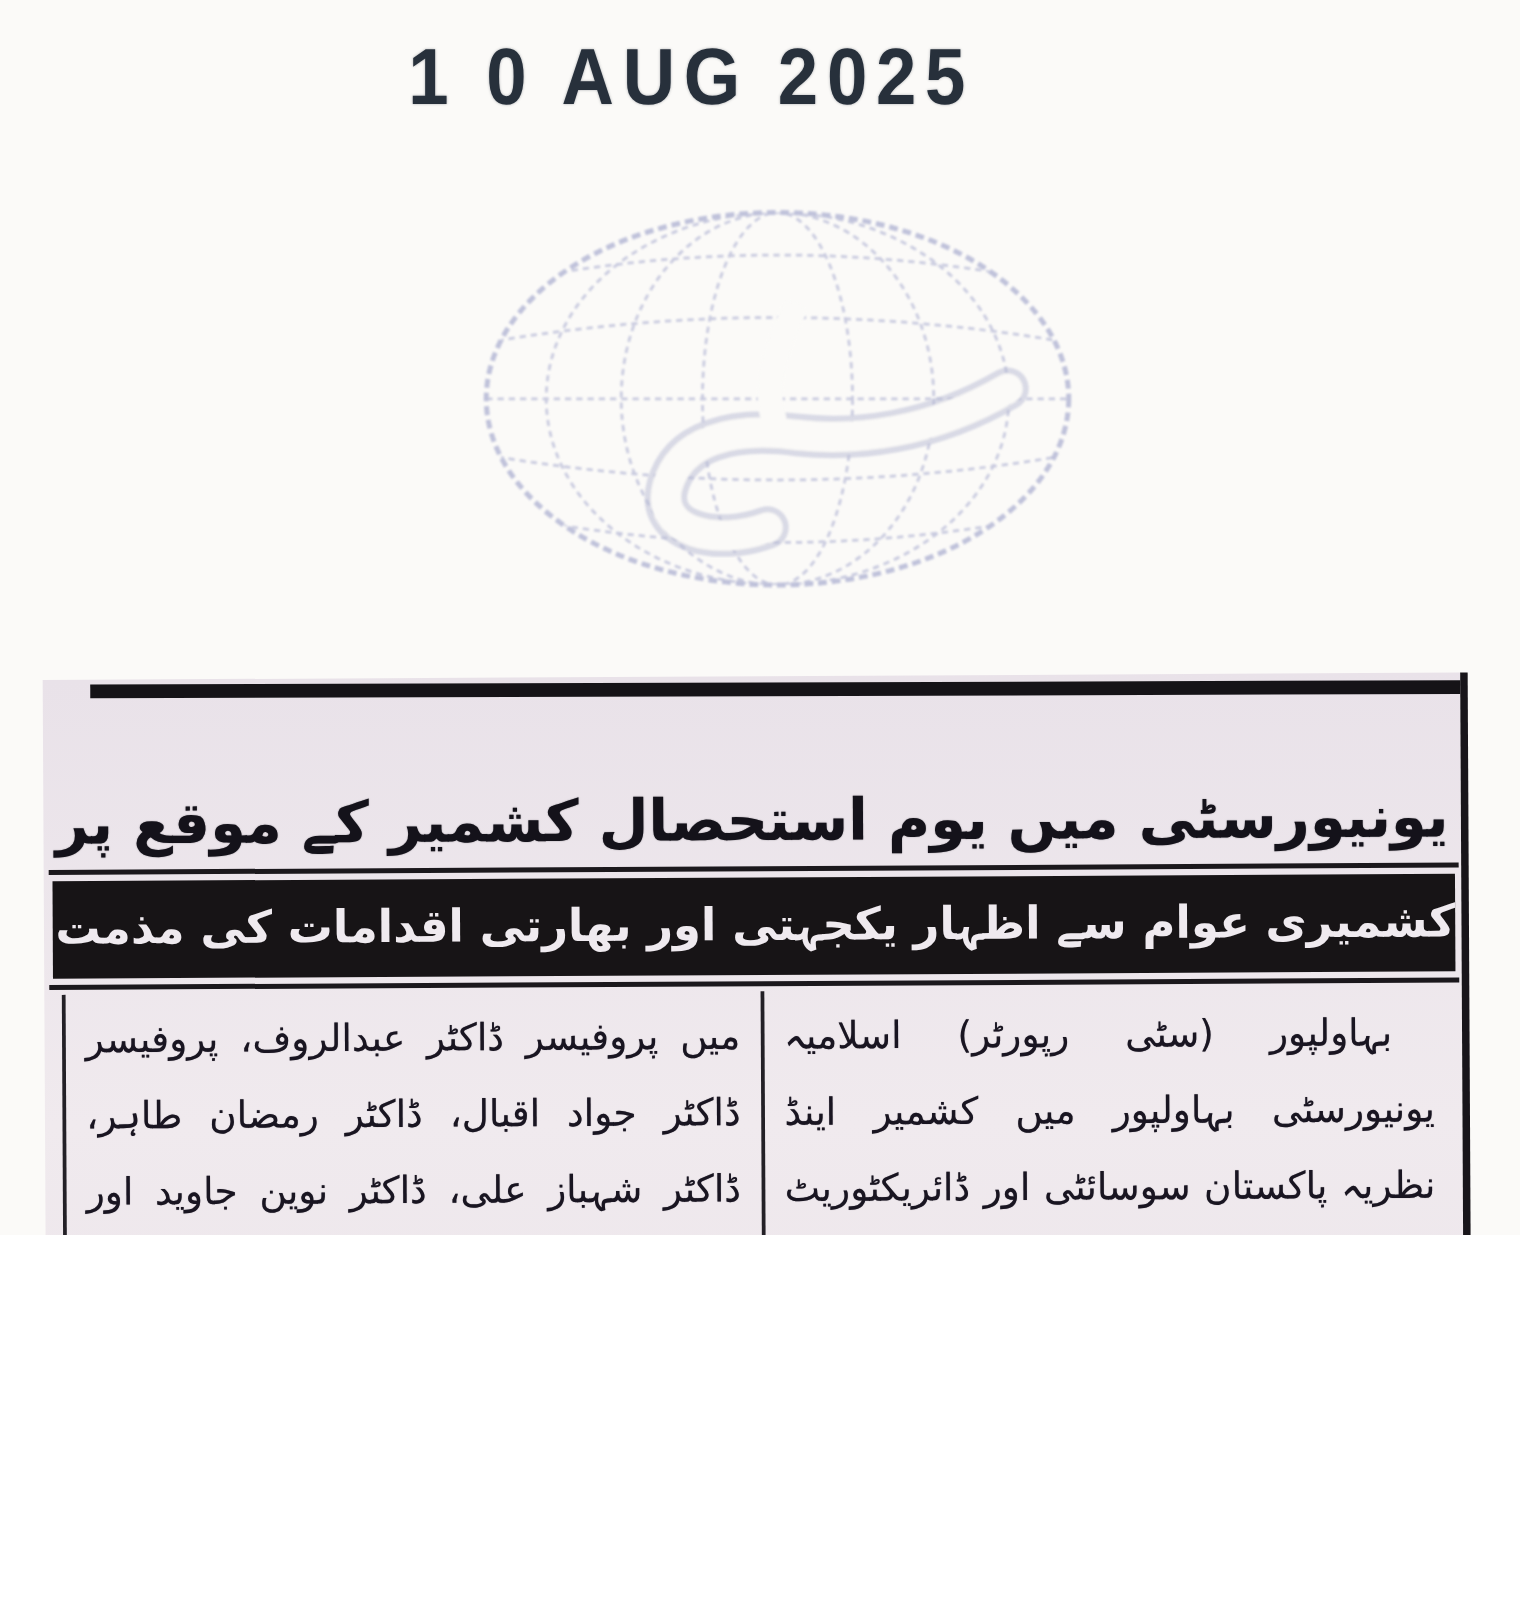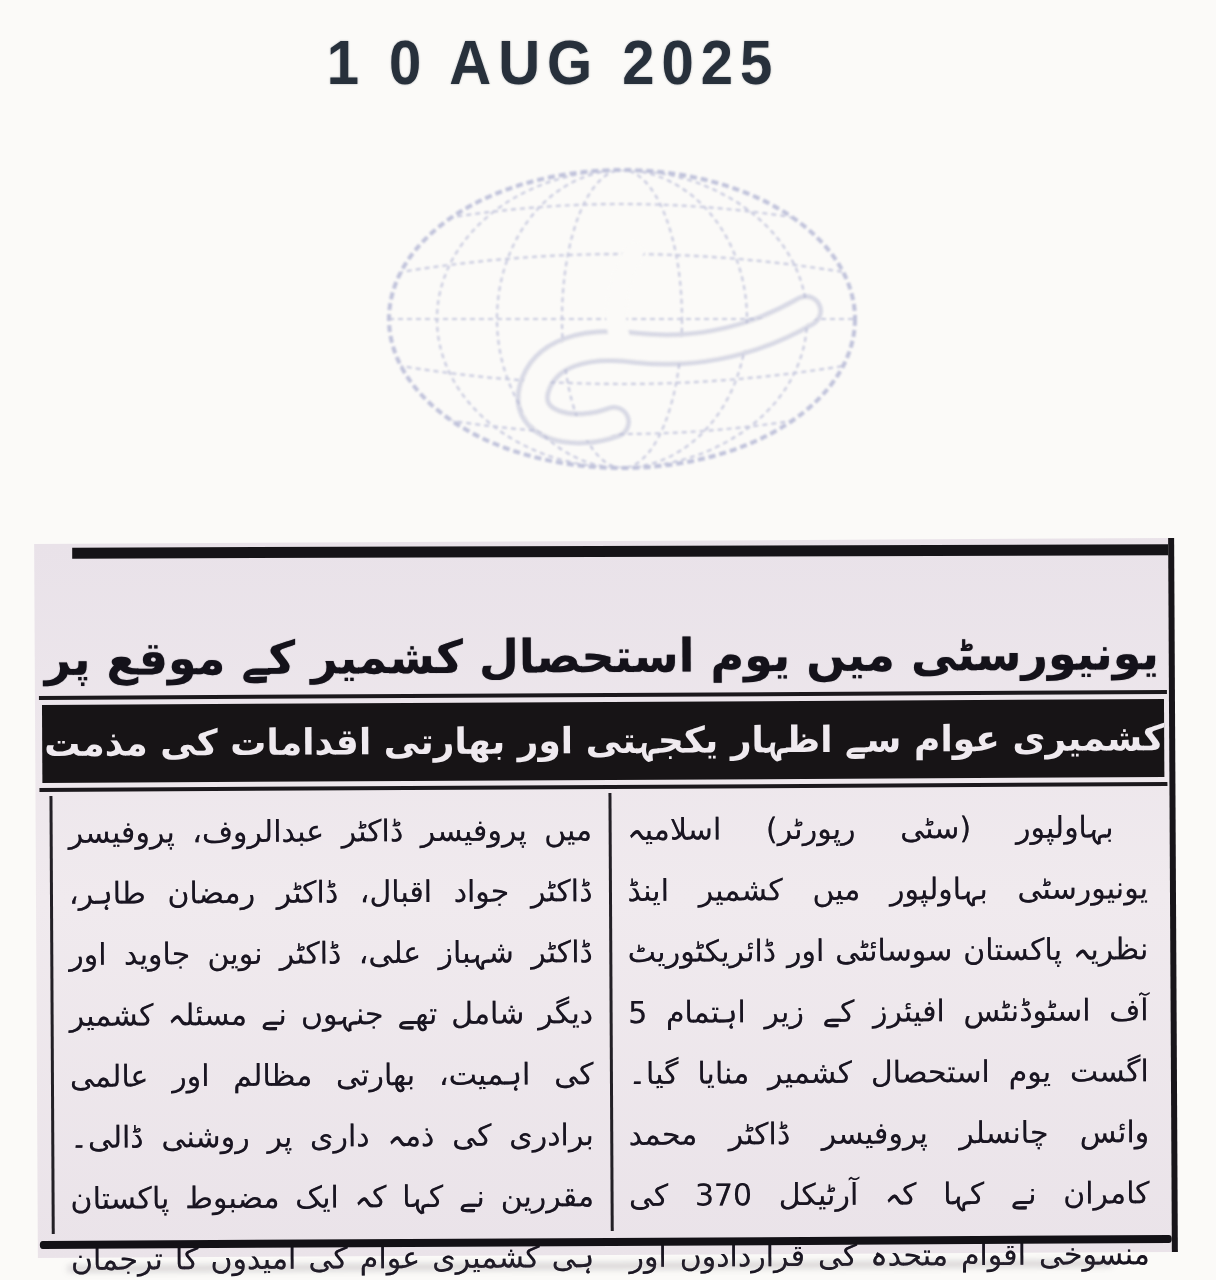--- a/index.html
+++ b/index.html
@@ -1,18 +1,18 @@
 <!DOCTYPE html>
 <html lang="ur"><head>
 <meta charset="utf-8">
 <style>
   html,body{margin:0;padding:0;}
   .page{
     position:relative;
-    width:1216px;height:1280px;
+    width:1216px;height:988px;
     background:#fbfaf8;
     overflow:hidden;
     font-family:"DejaVu Sans",sans-serif;
   }
   
   .stamp{
     position:absolute;left:338px;top:16px;width:430px;height:90px;
     display:flex;align-items:center;justify-content:center;
     font-family:"Liberation Sans",sans-serif;
     font-weight:700;font-size:58px;letter-spacing:7px;

